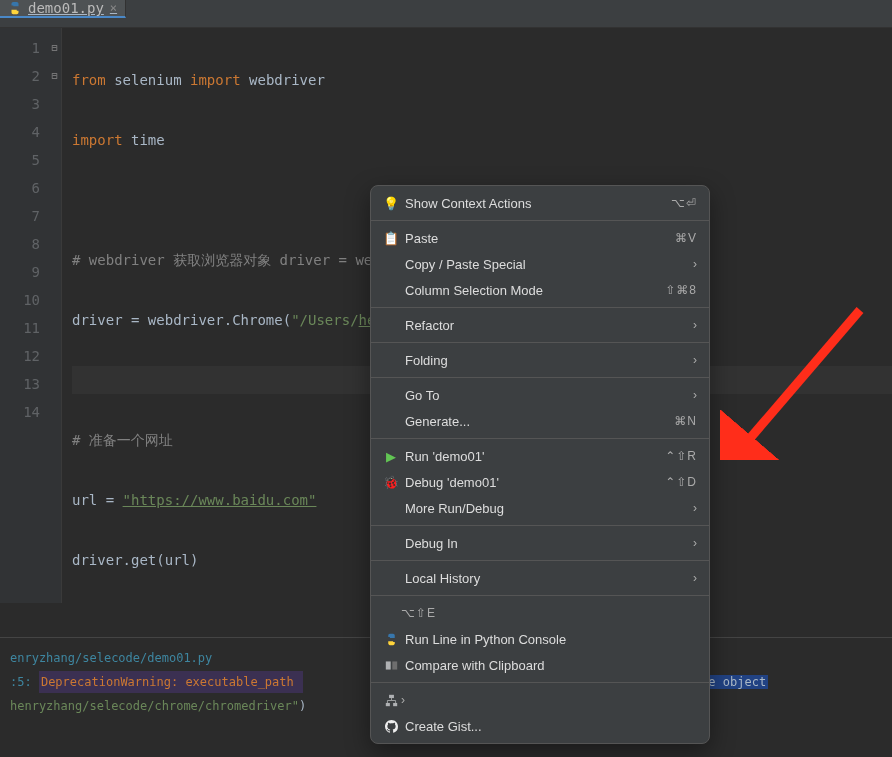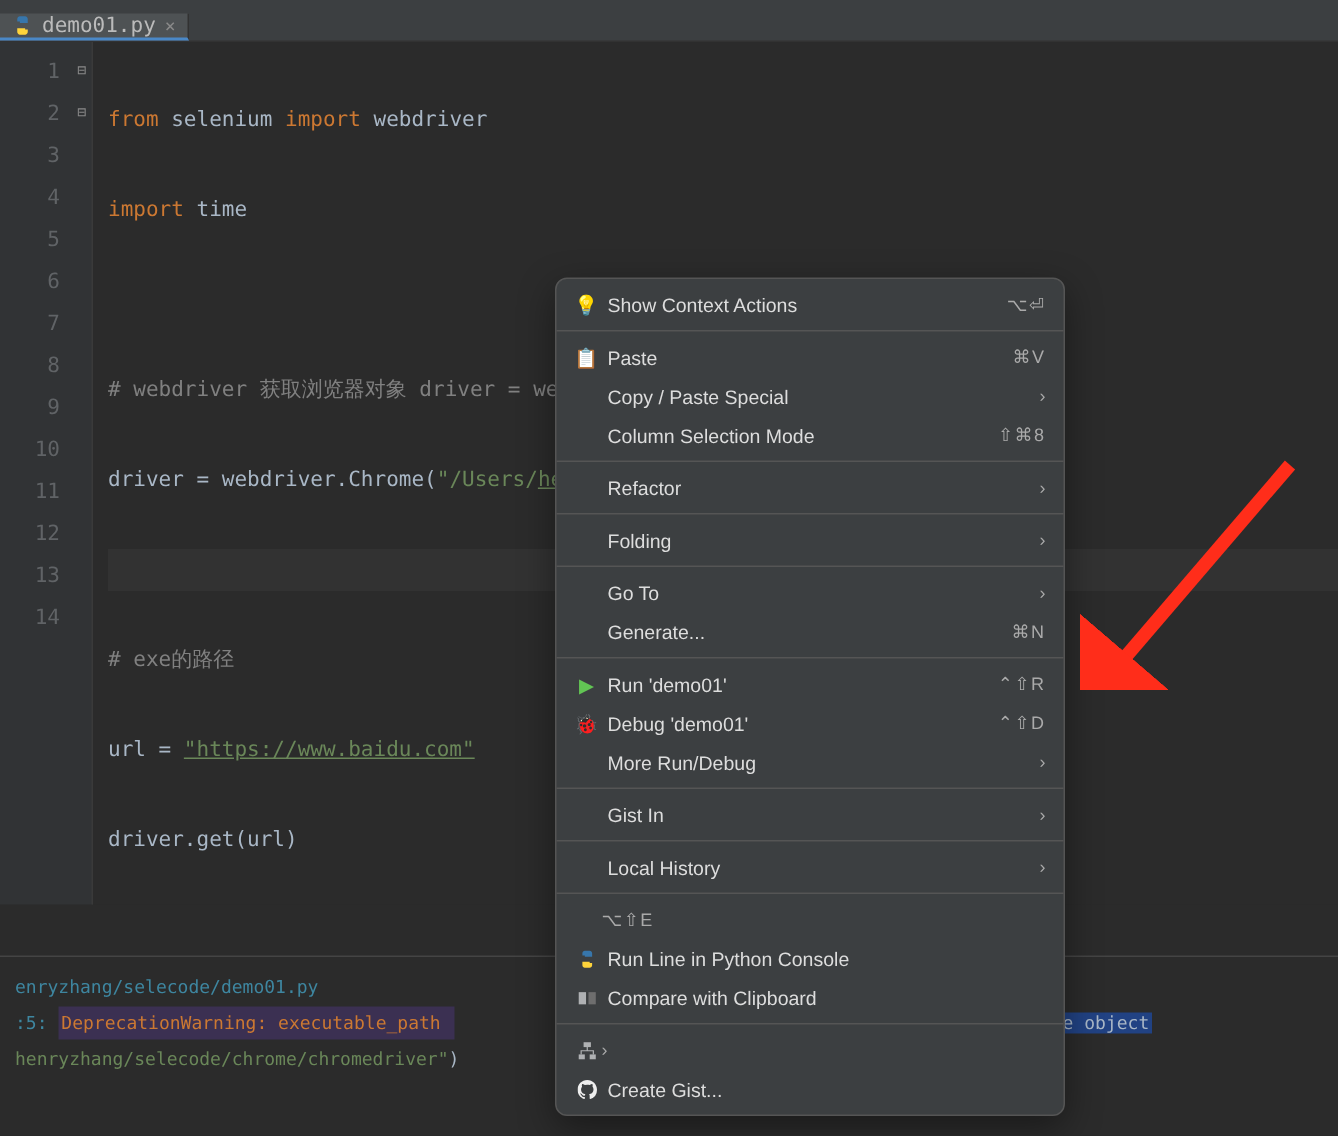--- a/index.html
+++ b/index.html
@@ -10,22 +10,23 @@
     font-family: "Menlo", "Consolas", monospace;
     font-size: 14px;
     color: #A9B7C6;
     overflow: hidden;
     position: relative;
   }
   .tab-bar {
     height: 28px;
     background: #3C3F41;
     display: flex;
-    align-items: flex-end;
+    align-items: flex-start;
     border-bottom: 1px solid #323232;
+    text-decoration: underline;
   }
   .tab {
     display: flex;
     align-items: center;
     padding: 0 8px;
     background: #4E5254;
     color: #BBBBBB;
     gap: 6px;
     border-right: 1px solid #323232;
     position: relative;
@@ -182,21 +183,21 @@
       <div></div>
       <div></div>
   </div>
   <div class="code">
     <div class="line"><span class="kw">from</span><span> selenium </span><span class="kw">import</span><span> webdriver</span></div>
     <div class="line"><span class="kw">import</span><span> time</span></div>
     <div class="line"></div>
     <div class="line"><span class="cmt"># webdriver 获取浏览器对象 driver = webdriver.Chrome("chromedriver.exe的路径")</span></div>
     <div class="line"><span>driver = webdriver.Chrome(</span><span class="str">"/Users/</span><span class="str link">henryzhang</span><span class="str">/</span><span class="str link">selecode</span><span class="str">/chrome/chromedriver"</span><span>)</span></div>
     <div class="line caret-line"></div>
-    <div class="line"><span class="cmt"># exe的路径</span></div>
+    <div class="line"><span class="cmt"># 准备一个网址</span></div>
     <div class="line"><span>url = </span><span class="str link">"https://www.baidu.com"</span></div>
     <div class="line"><span>driver.get(url)</span></div>
     <div class="line"></div>
     <div class="line"><span>time.sleep(</span><span class="num">5</span><span>)</span></div>
     <div class="line"></div>
     
     
   </div>
 </div>
 
@@ -257,21 +258,21 @@
     <span class="shortcut">⌃⇧D</span>
   </div>
   <div class="ctx-item">
     <span class="icon-slot"></span>
     <span class="label">More Run/Debug</span>
     <span class="chev">›</span>
   </div>
   <div class="ctx-sep"></div>
   <div class="ctx-item">
     <span class="icon-slot"></span>
-    <span class="label">Gist In</span>
+    <span class="label">Debug In</span>
     <span class="chev">›</span>
   </div>
   <div class="ctx-sep"></div>
   <div class="ctx-item">
     <span class="icon-slot"></span>
     <span class="label">Local History</span>
     <span class="chev">›</span>
   </div>
   <div class="ctx-sep"></div>
   <div class="ctx-item">

